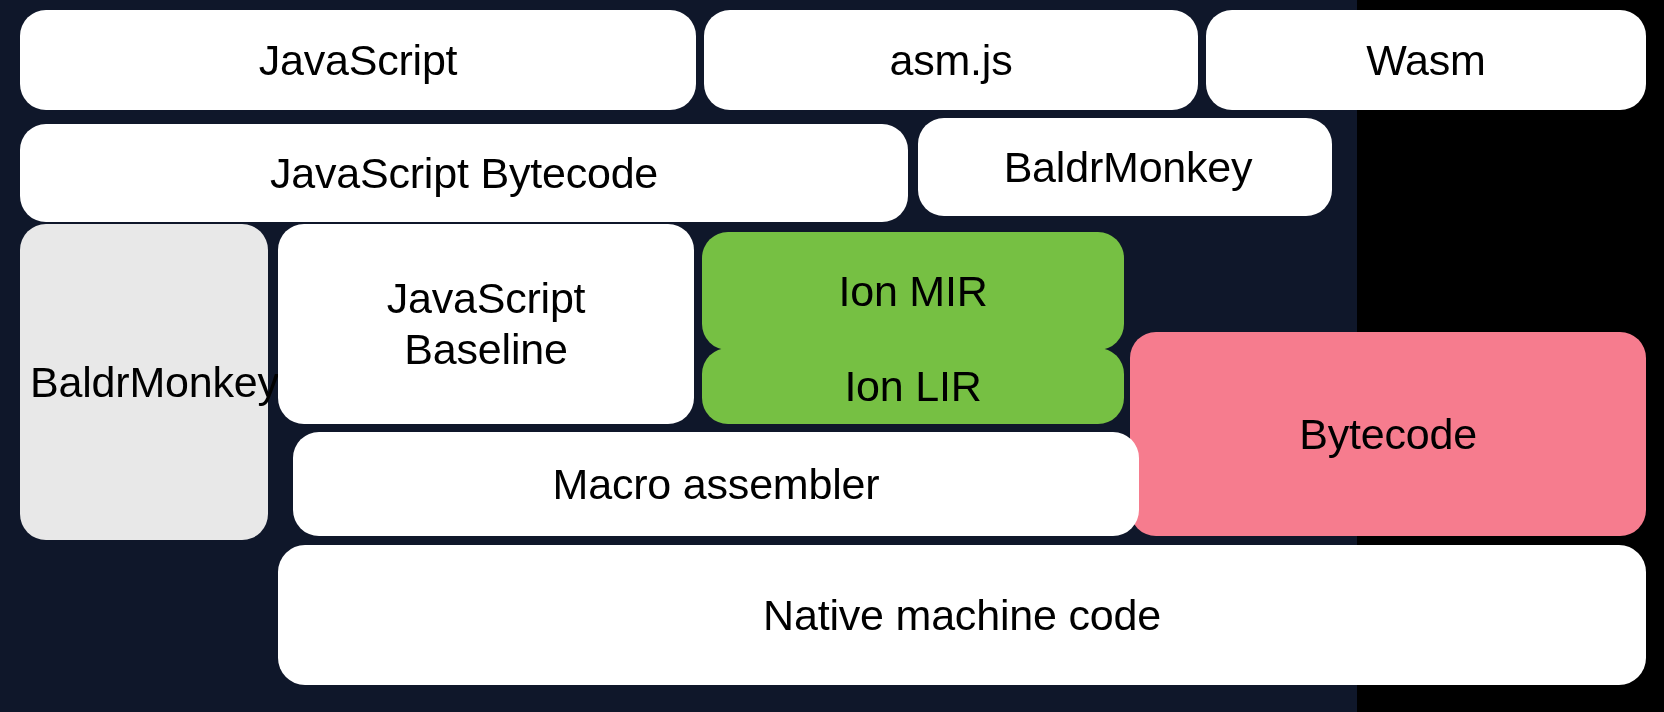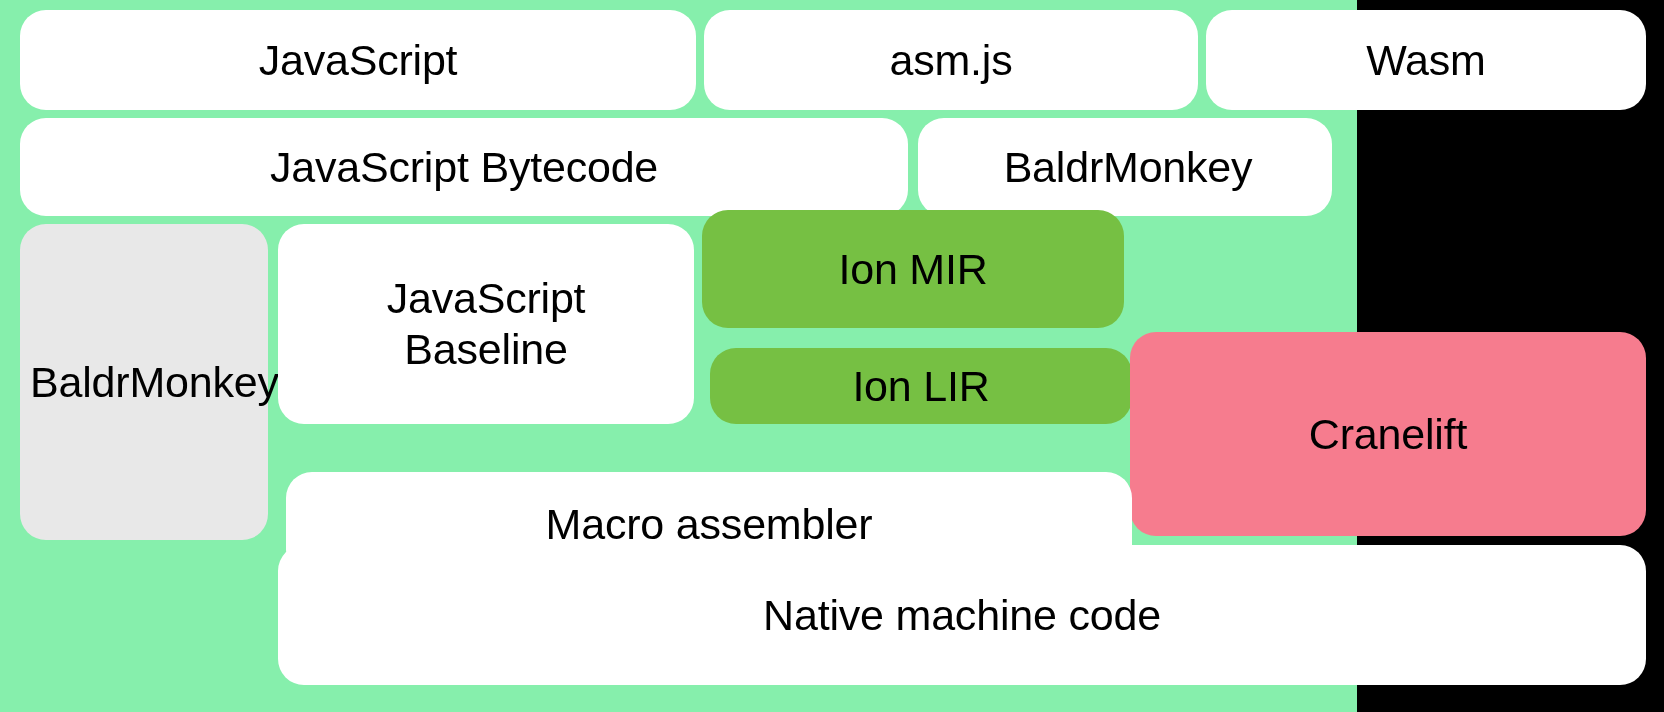--- a/index.html
+++ b/index.html
@@ -10,21 +10,21 @@
   body {
     width: 1664px;
     height: 712px;
     overflow: hidden;
     font-family: "Liberation Sans", sans-serif;
   }
   #diagram {
     position: relative;
     width: 1357px;
     height: 712px;
-    background: #86efac;
+    background: #0f172a;
   }
   .node {
     position: absolute;
     box-sizing: border-box;
     display: flex;
     align-items: center;
     justify-content: center;
     text-align: center;
     color: #000000;
     font-family: "Liberation Sans", sans-serif;
@@ -54,50 +54,50 @@
   </div>
 
   <div class="node white" style="left:1206px; top:10px; width:440px; height:100px;">
     <span class="label">Wasm</span>
   </div>
 
   <div class="node white" style="left:704px; top:10px; width:494px; height:100px;">
     <span class="label">asm.js</span>
   </div>
 
-  <div class="node white" style="left:20px; top:118px; width:888px; height:98px;">
+  <div class="node white" style="left:20px; top:124px; width:888px; height:98px;">
     <span class="label">JavaScript Bytecode</span>
   </div>
 
   <div class="node white" style="left:918px; top:118px; width:414px; height:98px;padding-left:16px;">
     <span class="label">BaldrMonkey</span>
   </div>
 
   <div class="node gray" style="left:20px; top:224px; width:248px; height:316px;">
     <span class="label">BaldrMonkey</span>
   </div>
 
   <div class="node white" style="left:278px; top:224px; width:416px; height:200px;">
     <span class="label">JavaScript
 Baseline</span>
   </div>
 
-  <div class="node green" style="left:702px; top:210px; width:422px; height:118px;">
+  <div class="node green" style="left:702px; top:232px; width:422px; height:118px;">
     <span class="label">Ion MIR</span>
   </div>
 
-  <div class="node green" style="left:702px; top:348px; width:422px; height:76px;margin-left:8px;">
+  <div class="node green" style="left:702px; top:348px; width:422px; height:76px;">
     <span class="label">Ion LIR</span>
   </div>
 
   <div class="node pink" style="left:1130px; top:332px; width:516px; height:204px;">
-    <span class="label">Cranelift</span>
+    <span class="label">Bytecode</span>
   </div>
 
-  <div class="node white" style="left:286px; top:432px; width:846px; height:104px;margin-top:40px;">
+  <div class="node white" style="left:293px; top:432px; width:846px; height:104px;">
     <span class="label">Macro assembler</span>
   </div>
 
-  <div class="node white" style="left:278px; top:545px; width:1368px; height:140px;">
+  <div class="node white" style="left:278px; top:545px; width:1368px; height:140px;border-radius:27px;">
     <span class="label">Native machine code</span>
   </div>
 
 </div>
 
 </body></html>

